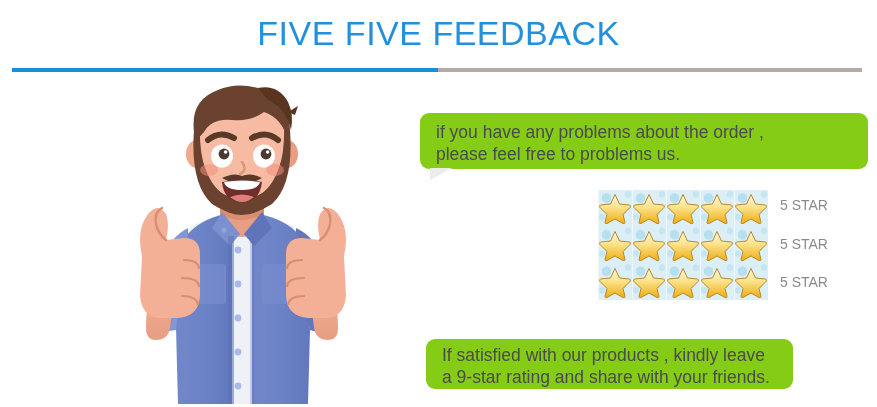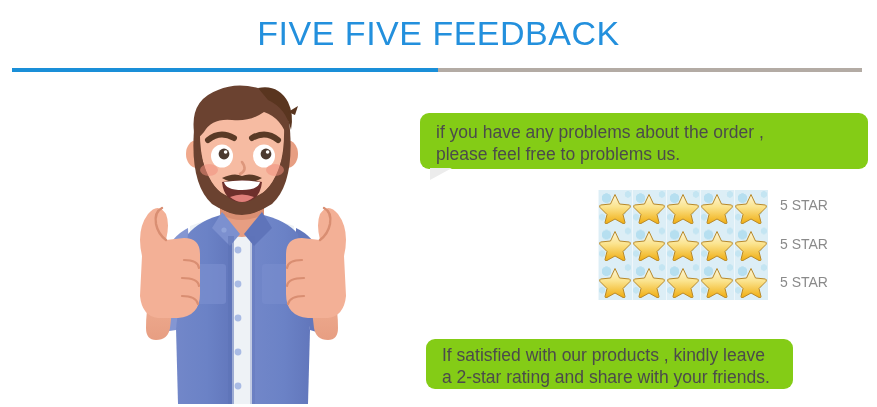--- a/index.html
+++ b/index.html
@@ -379,17 +379,17 @@
       <div class="rating-values">
         <div class="rating-value">5 STAR</div>
         <div class="rating-value">5 STAR</div>
         <div class="rating-value">5 STAR</div>
       </div>
 
     </div>
 
     <div id="bubble-bottom" class="bubble">
       <span class="bubble-line">If satisfied with our products ,  kindly leave</span>
-      <span class="bubble-line">a 2-star rating and share with your friends.</span>
+      <span class="bubble-line">a 9-star rating and share with your friends.</span>
     </div>
 
   </div>
 </div>
 
 </body></html>

